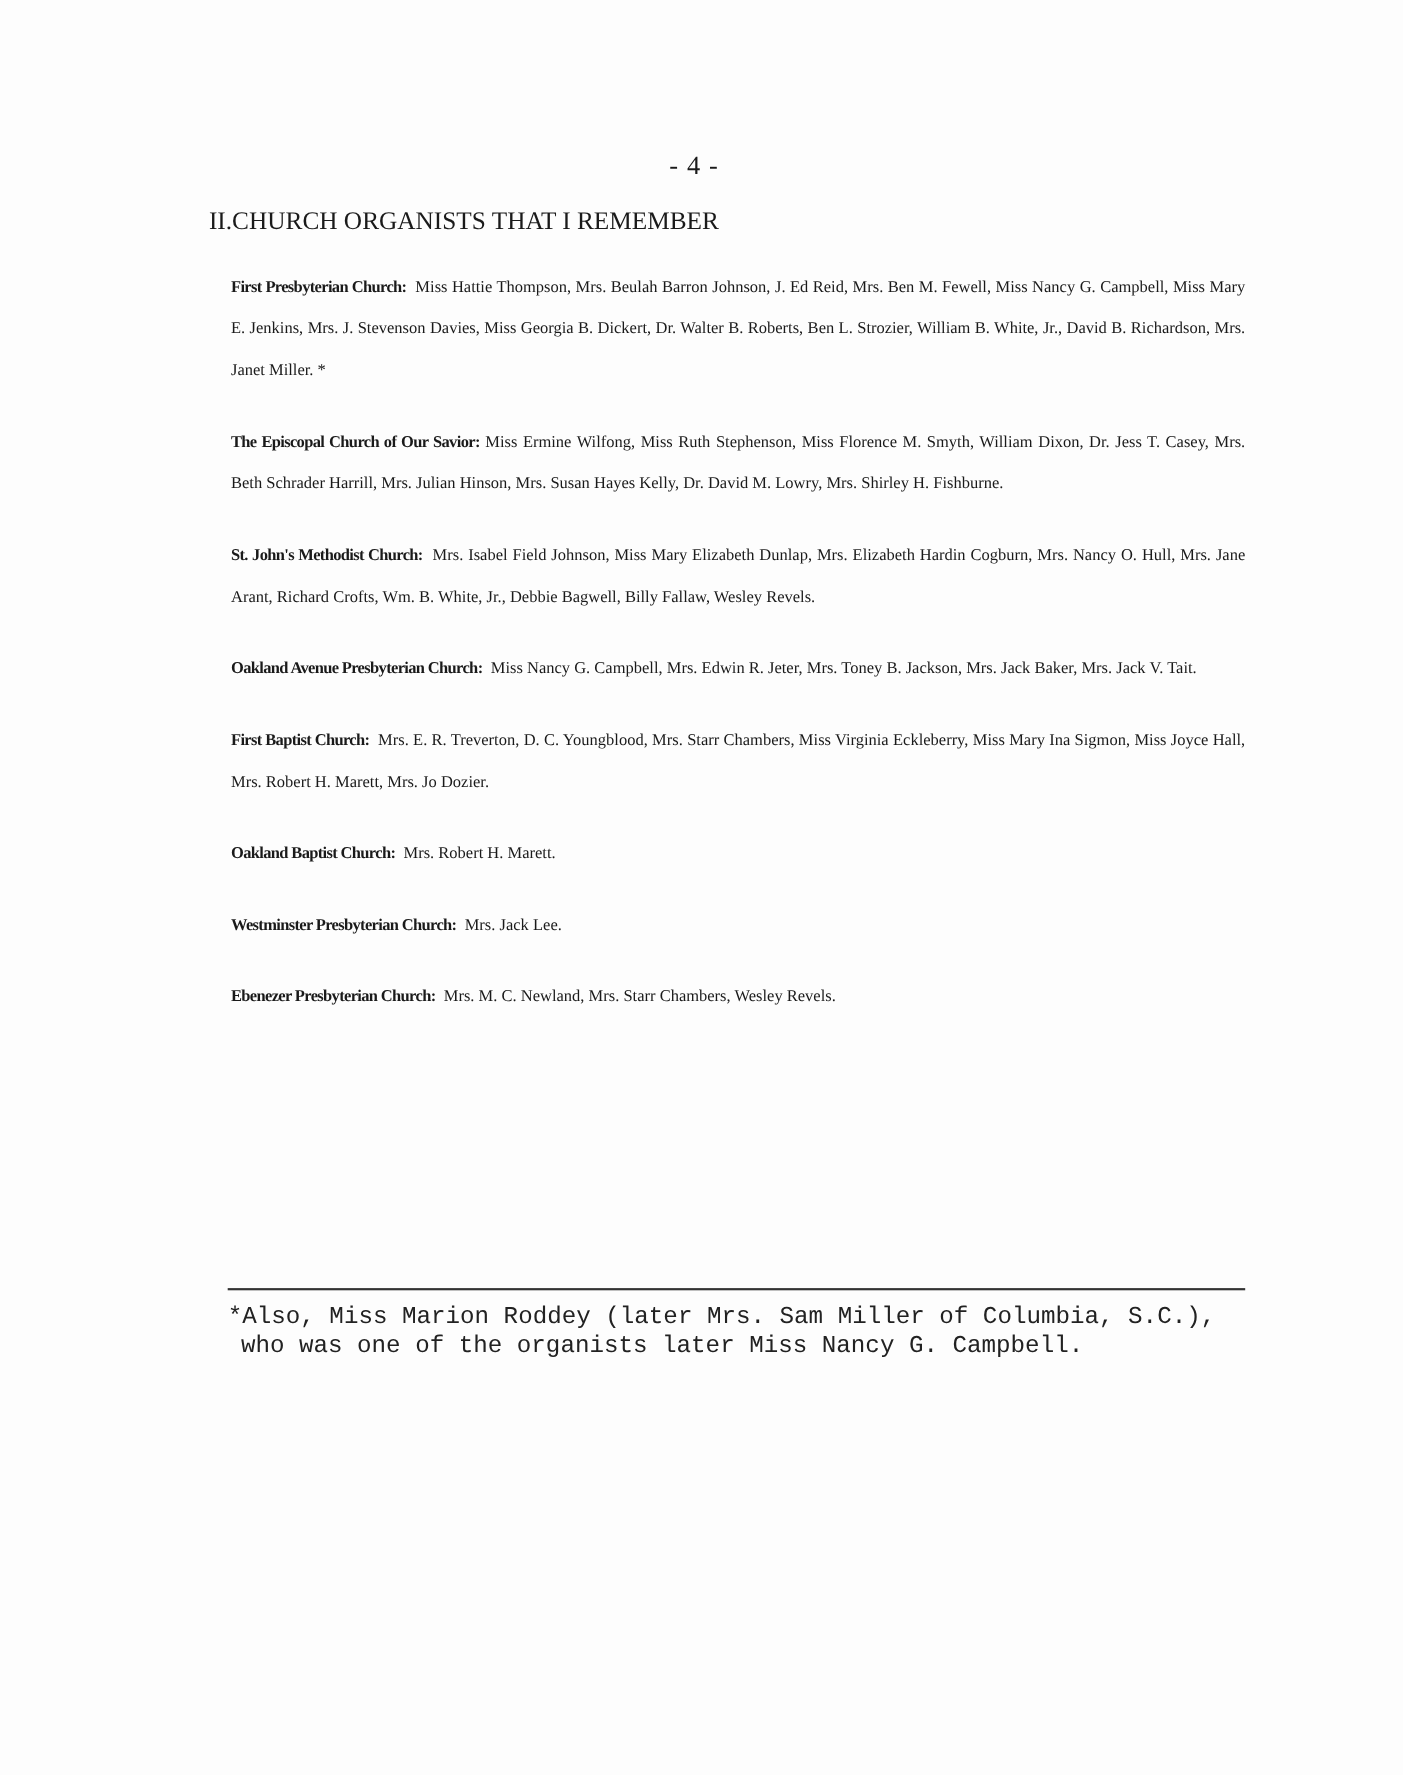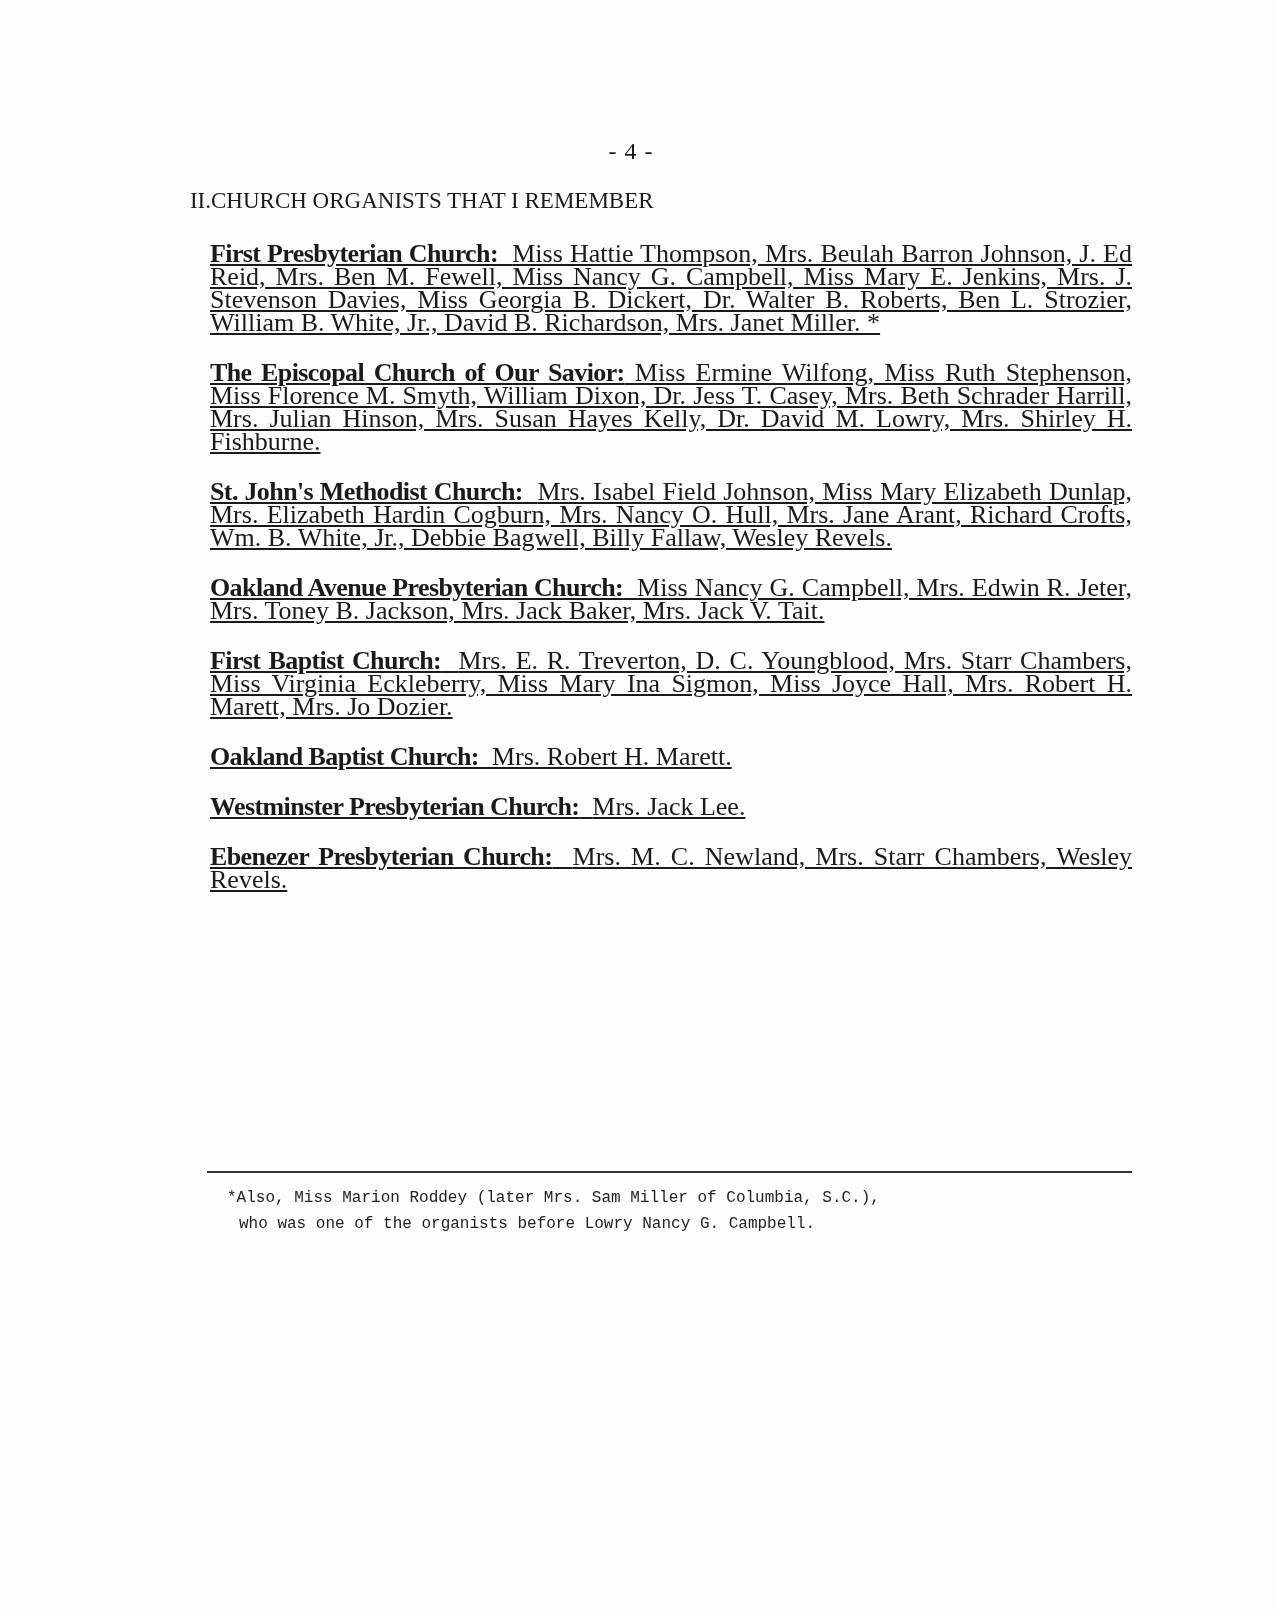--- a/index.html
+++ b/index.html
@@ -4,27 +4,27 @@
   <style>
     html, body { margin: 0; padding: 0; background: #ffffff; }
     body { width: 1275px; height: 1614px; position: relative; overflow: hidden; color: #1a1a1a; }
     .page { position: absolute; left: 0; top: 0; width: 1275px; height: 1614px; background: #fdfdfd; }
     .page-number { position: absolute; top: 138px; left: 0; width: 1262px; text-align: center;
       font-family: "Liberation Serif", serif; font-size: 24px; letter-spacing: 1px; }
     .section-heading { position: absolute; top: 188px; left: 132px;
       font-family: "Liberation Serif", serif; font-size: 23px; text-align: right; }
     .section-heading .num { display: inline-block; width: 79px; }
     .entries { position: absolute; top: 242px; left: 210px; width: 922px; }
-    .entry { font-family: "Liberation Serif", serif; font-size: 26px; line-height: 23px;
-      text-align: justify; margin: 0 0 27px 0; text-decoration: underline; }
+    .entry { font-family: "Liberation Serif", serif; font-size: 15px; line-height: 38px;
+      text-align: justify; margin: 0 0 27px 0; }
     .entry .church { font-weight: bold; letter-spacing: -0.6px; }
     .divider { position: absolute; top: 1171px; left: 207px; width: 925px; height: 0;
       border-top: 2px solid #333; }
     .footnote { position: absolute; top: 1185px; left: 207px; width: 920px;
-      font-family: "Liberation Mono", monospace; font-size: 16px; line-height: 26px; color: #222; margin-left: 20px; }
+      font-family: "Liberation Mono", monospace; font-size: 22px; line-height: 26px; color: #222; }
     .footnote .line2 { padding-left: 12px; }
   </style>
 </head>
 <body>
 
 <div class="page">
   <div class="page-number">- 4 -</div>
 
   <div class="section-heading">
     <span class="num">II.</span><span>CHURCH ORGANISTS THAT I REMEMBER</span>
@@ -38,15 +38,15 @@
     <p class="entry"><span class="church">First Baptist Church:</span>&nbsp; <span>Mrs. E. R. Treverton, D. C. Youngblood, Mrs. Starr Chambers, Miss Virginia Eckleberry, Miss Mary Ina Sigmon, Miss Joyce Hall, Mrs. Robert H. Marett, Mrs. Jo Dozier.</span></p>
     <p class="entry"><span class="church">Oakland Baptist Church:</span>&nbsp; <span>Mrs. Robert H. Marett.</span></p>
     <p class="entry"><span class="church">Westminster Presbyterian Church:</span>&nbsp; <span>Mrs. Jack Lee.</span></p>
     <p class="entry"><span class="church">Ebenezer Presbyterian Church:</span>&nbsp; <span>Mrs. M. C. Newland, Mrs. Starr Chambers, Wesley Revels.</span></p>
   </div>
 
   <div class="divider"></div>
 
   <div class="footnote">
     <div>*Also, Miss Marion Roddey (later Mrs. Sam Miller of Columbia, S.C.),</div>
-    <div class="line2">who was one of the organists before Lowry Nancy G. Campbell.</div>
+    <div class="line2">who was one of the organists later Miss Nancy G. Campbell.</div>
   </div>
 </div>
 
 </body></html>

